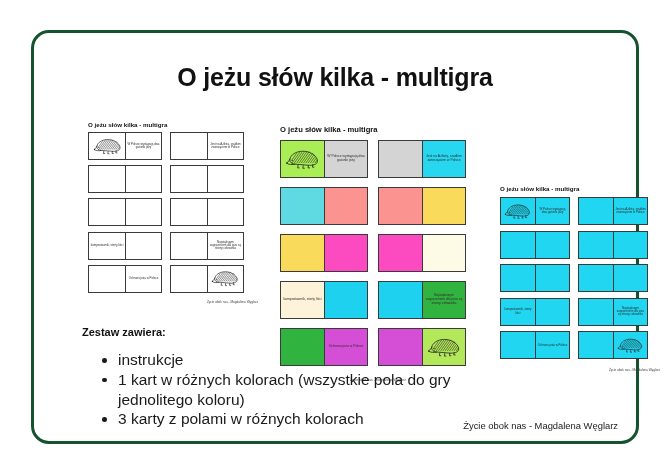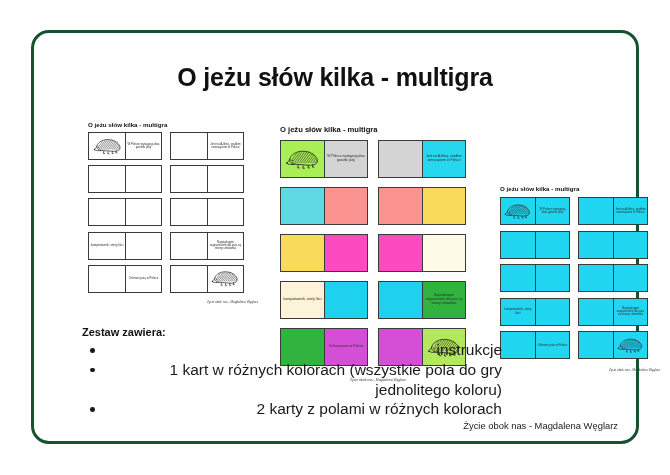--- a/index.html
+++ b/index.html
@@ -160,23 +160,22 @@
     width: 420px;
   }
   #set-contains-heading {
     font-size: 11px;
     font-weight: bold;
     color: #111111;
     margin: 0 0 2px 0;
   }
   #set-contains-list {
     list-style: none;
-    margin: 0;
+    margin: 12px;
     padding: 0;
-    text-align: right;
   }
   #set-contains-list li {
     position: relative;
     padding-left: 24px;
     font-size: 15.5px;
     line-height: 1.28;
     color: #1a1a1a;
   }
   #set-contains-list li::before {
     content: "";
@@ -861,18 +860,18 @@
         </div>
       </div>
     <div class="attrib">Życie obok nas - Magdalena Węglarz</div>
   </div>
 
   <div id="set-contains">
     <div id="set-contains-heading">Zestaw zawiera:</div>
     <ul id="set-contains-list">
         <li>instrukcje</li>
         <li>1 kart w różnych kolorach (wszystkie pola do gry jednolitego koloru)</li>
-        <li>2 karty z polami w różnych kolorach</li>
+        <li>3 karty z polami w różnych kolorach</li>
       </ul>
   </div>
 
   <div id="poster-footer">Życie obok nas - Magdalena Węglarz</div>
 </div>
 
 </body></html>

